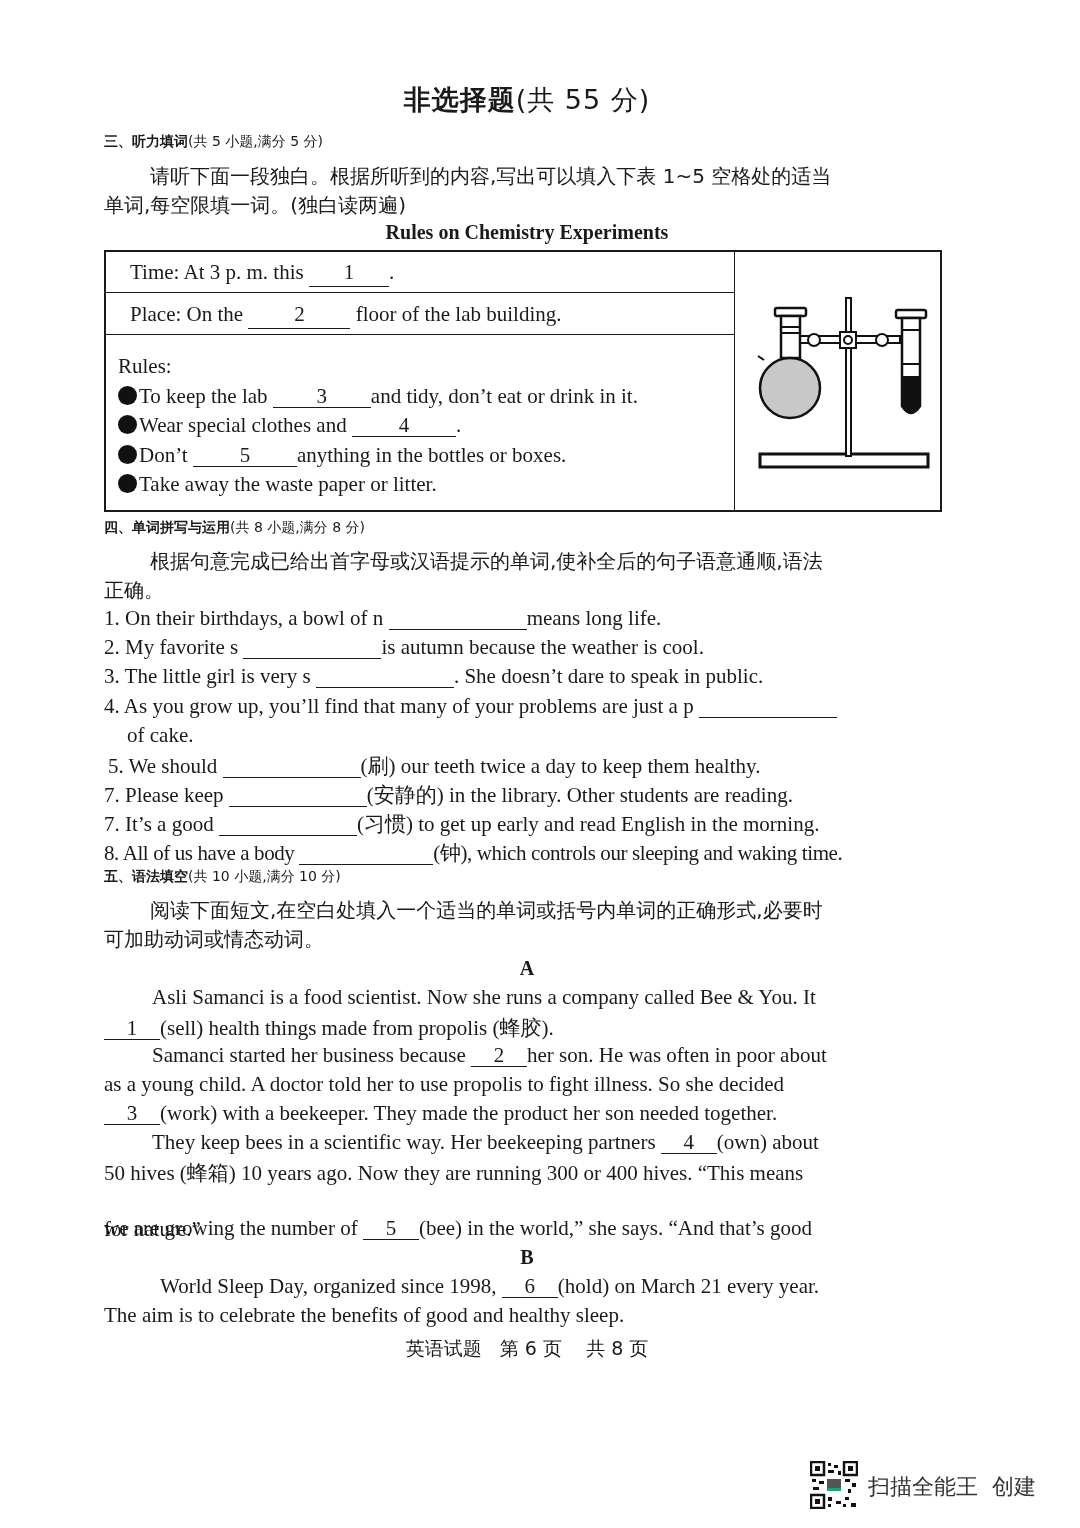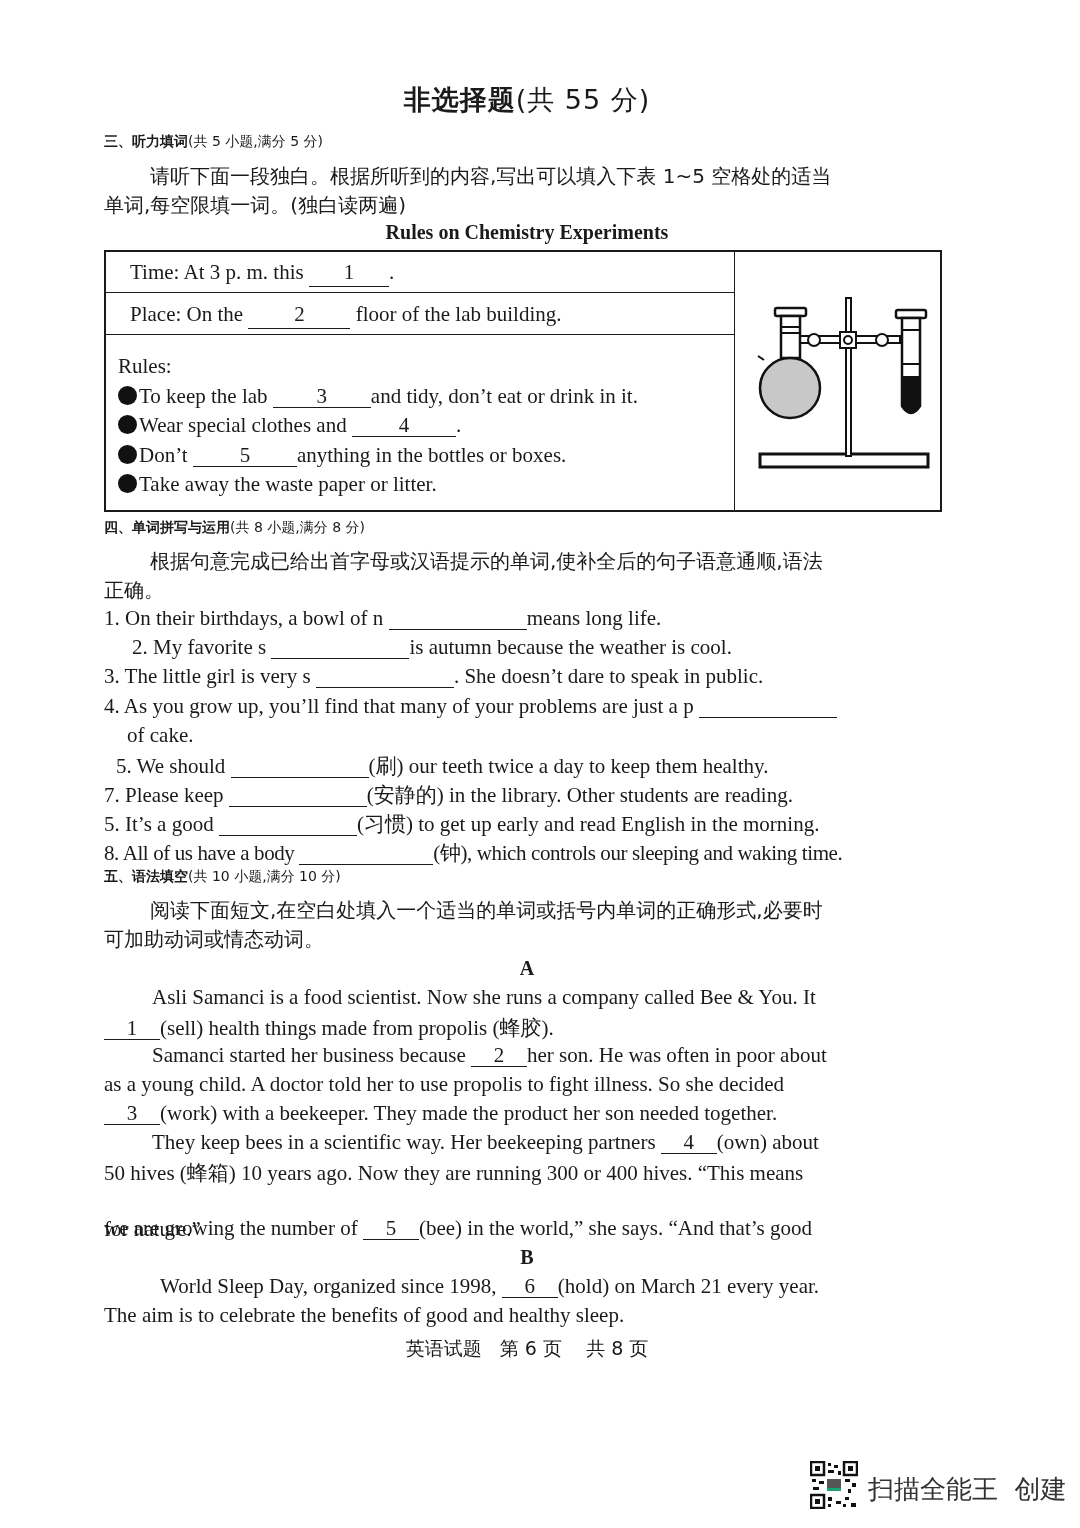--- a/index.html
+++ b/index.html
@@ -17,21 +17,21 @@
   .ctr { text-align:center; left:0; width:1054px; }
   .tbl-title { font-weight:bold; font-size:20px; }
   .table { position:absolute; left:104px; top:250px; width:838px; height:262px; border:2px solid #1a1a1a; box-sizing:border-box; }
   .tcell-left { position:absolute; left:0; top:0; width:628px; height:100%; border-right:1.5px solid #1a1a1a; }
   .trow { position:absolute; left:0; width:628px; border-bottom:1.5px solid #1a1a1a; font-size:21px; box-sizing:border-box; padding-left:24px; }
   .rules { position:absolute; left:12px; top:100px; font-size:21px; line-height:29.5px; }
   .bullet { display:inline-block; width:19px; height:19px; border-radius:50%; background:#111; vertical-align:-2px; margin-right:2px; }
   .pic { position:absolute; left:630px; top:0; width:204px; height:258px; }
   .footer { font-size:19px; font-family:"DejaVu Sans",sans-serif; }
   .qr { position:absolute; left:810px; top:1461px; width:48px; height:48px; }
-  .wm { font-size:26px; font-family:"DejaVu Sans",sans-serif; color:#333; }
+  .wm { font-size:22px; font-family:"DejaVu Sans",sans-serif; color:#333; }
 </style>
 </head>
 <body>
 
 <div class="abs title">
   <span>非选择题</span><span class="pts">(共 55 分)</span>
 </div>
 
 <div class="abs sec" style="left:104px;top:133px;">
   <b>三、听力填词</b><span>(共 5 小题,满分 5 分)</span>
@@ -88,27 +88,27 @@
   </div>
 </div>
 
 <div class="abs sec" style="left:104px;top:519px;">
   <b>四、单词拼写与运用</b><span>(共 8 小题,满分 8 分)</span>
 </div>
 <div class="abs instr" style="left:150px;top:548px;">根据句意完成已给出首字母或汉语提示的单词,使补全后的句子语意通顺,语法</div>
 <div class="abs instr" style="left:104px;top:577px;">正确。</div>
 
 <div class="abs line" style="left:104px;top:606px;"><span>1. On their birthdays, a bowl of n</span> <span class="blank" style="width:138px;">&nbsp;</span><span>means long life.</span></div>
-<div class="abs line" style="left:104px;top:635px;margin-left:28px;"><span>2. My favorite s</span> <span class="blank" style="width:138px;">&nbsp;</span><span>is autumn because the weather is cool.</span></div>
+<div class="abs line" style="left:104px;top:635px;"><span>2. My favorite s</span> <span class="blank" style="width:138px;">&nbsp;</span><span>is autumn because the weather is cool.</span></div>
 <div class="abs line" style="left:104px;top:664px;"><span>3. The little girl is very s</span> <span class="blank" style="width:138px;">&nbsp;</span><span>.  She doesn’t dare to speak in public.</span></div>
 <div class="abs line" style="left:104px;top:694px;"><span>4. As you grow up, you’ll find that many of your problems are just a p</span> <span class="blank" style="width:138px;">&nbsp;</span></div>
 <div class="abs line" style="left:127px;top:723px;">of cake.</div>
-<div class="abs line" style="left:116px;top:752px;font-family:Liberation Serif, serif;"><span>5. We should</span> <span class="blank" style="width:138px;">&nbsp;</span><span>(刷) our teeth twice a day to keep them healthy.</span></div>
+<div class="abs line" style="left:108px;top:752px;font-family:Liberation Serif, serif;"><span>5. We should</span> <span class="blank" style="width:138px;">&nbsp;</span><span>(刷) our teeth twice a day to keep them healthy.</span></div>
 <div class="abs line" style="left:104px;top:781px;"><span>7. Please keep</span> <span class="blank" style="width:138px;">&nbsp;</span><span>(安静的) in the library.  Other students are reading.</span></div>
-<div class="abs line" style="left:104px;top:810px;"><span>5. It’s a good</span> <span class="blank" style="width:138px;">&nbsp;</span><span>(习惯) to get up early and read English in the morning.</span></div>
+<div class="abs line" style="left:104px;top:810px;"><span>7. It’s a good</span> <span class="blank" style="width:138px;">&nbsp;</span><span>(习惯) to get up early and read English in the morning.</span></div>
 <div class="abs line" style="left:104px;top:839px;letter-spacing:-0.4px;"><span>8. All of us have a body</span> <span class="blank" style="width:134px;">&nbsp;</span><span>(钟), which controls our sleeping and waking time.</span></div>
 
 <div class="abs sec" style="left:104px;top:868px;">
   <b>五、语法填空</b><span>(共 10 小题,满分 10 分)</span>
 </div>
 <div class="abs instr" style="left:150px;top:897px;">阅读下面短文,在空白处填入一个适当的单词或括号内单词的正确形式,必要时</div>
 <div class="abs instr" style="left:104px;top:926px;">可加助动词或情态动词。</div>
 
 <div class="abs ctr" style="top:957px;font-weight:bold;font-size:20px;">A</div>
 <div class="abs line" style="left:152px;top:985px;">Asli Samanci is a food scientist.  Now she runs a company called Bee &amp; You.  It</div>

